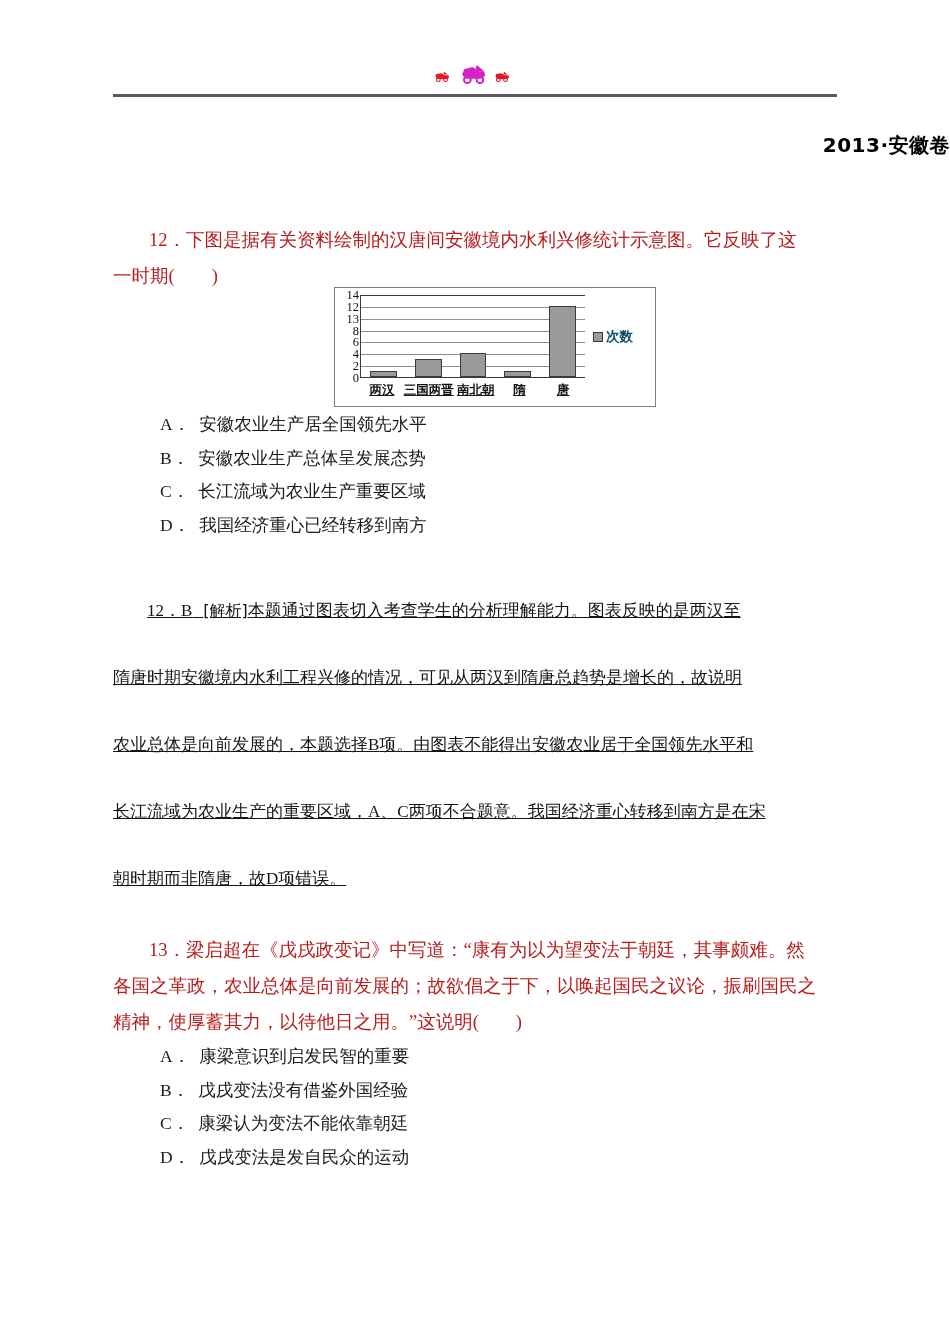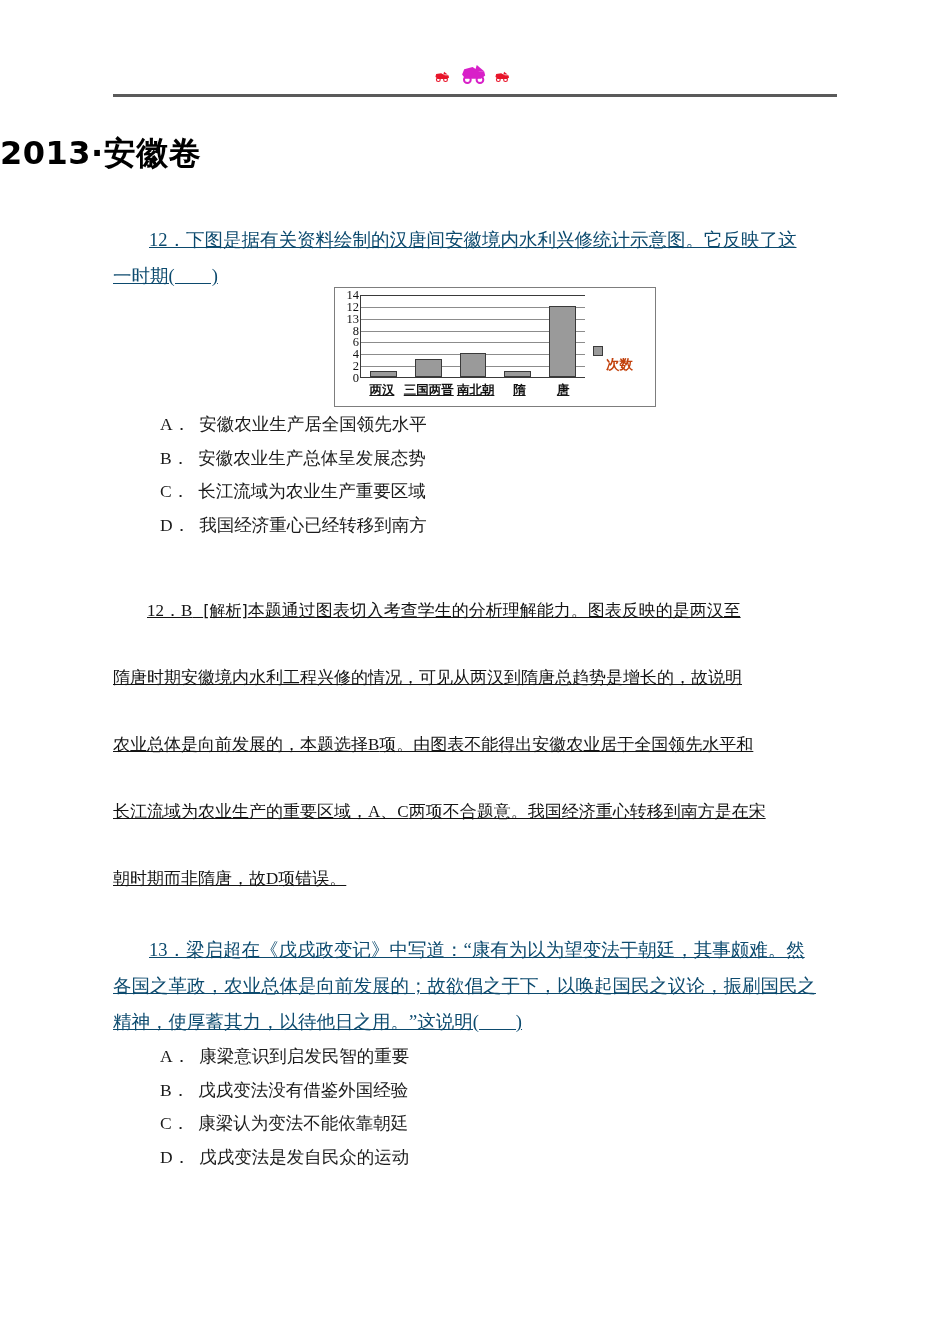--- a/index.html
+++ b/index.html
@@ -49,38 +49,37 @@
     height: 3px;
     background: #5a5a5a;
   }
 
   
   .doc-title {
     position: absolute;
     left: 0;
     top: 132px;
     width: 950px;
-    text-align: left;
+    text-align: right;
     font-family: "DejaVu Sans", "Liberation Sans", sans-serif;
     font-weight: bold;
-    font-size: 32px;
+    font-size: 20px;
     letter-spacing: 0.5px;
     color: #000;
   }
 
   
   .qblock {
     position: absolute;
     left: 113px;
     width: 724px;
     font-size: 18.5px;
     line-height: 36px;
     text-align: justify;
-    color: #0c4a6e;
-    text-decoration: underline;
+    color: #b91c1c;
   }
   .qblock .indent { display: inline-block; width: 36px; }
 
   .options {
     position: absolute;
     left: 160px;
     width: 600px;
     font-size: 17.5px;
     line-height: 33.5px;
     color: #1b1b1b;
@@ -215,23 +214,22 @@
     height: 10px;
     background: #9a9a9a;
     border: 1.3px solid #3a3a3a;
     box-sizing: border-box;
     display: inline-block;
   }
   .legend-text {
     font-family: "DejaVu Sans", "Liberation Sans", sans-serif;
     font-weight: bold;
     font-size: 13.5px;
-    color: #c2410c;
+    color: #0c4a6e;
     white-space: nowrap;
-    margin-top: 28px;
   }
 </style>
 </head>
 <body>
 
 <div class="page">
 
   <div class="header">
     <div class="header-deco">
       <span class="deco-svg">

